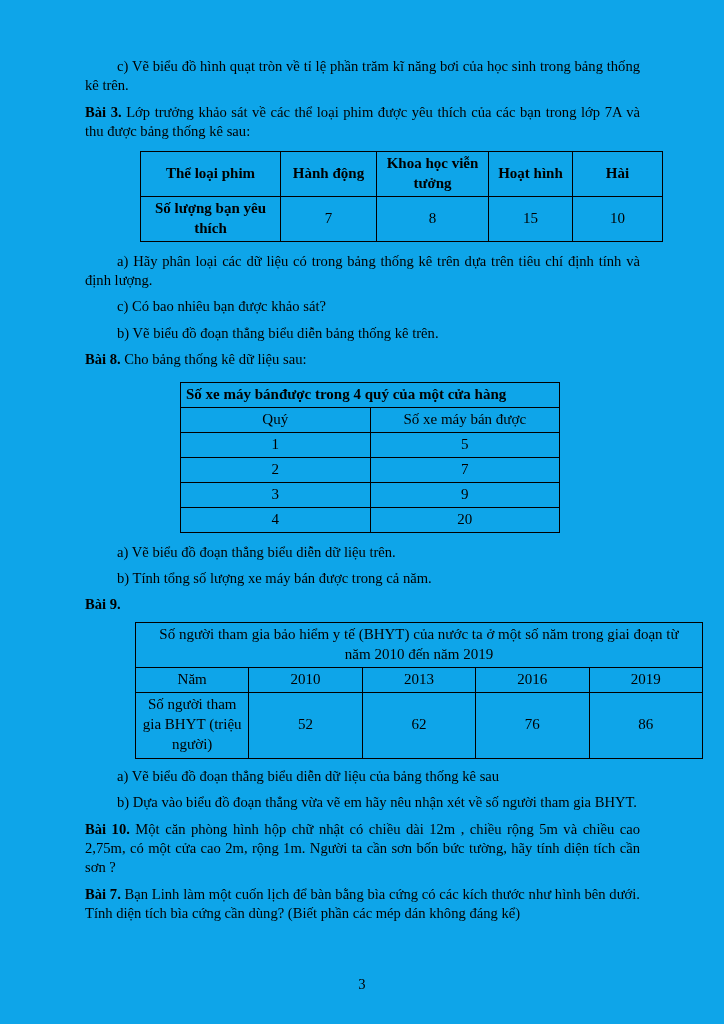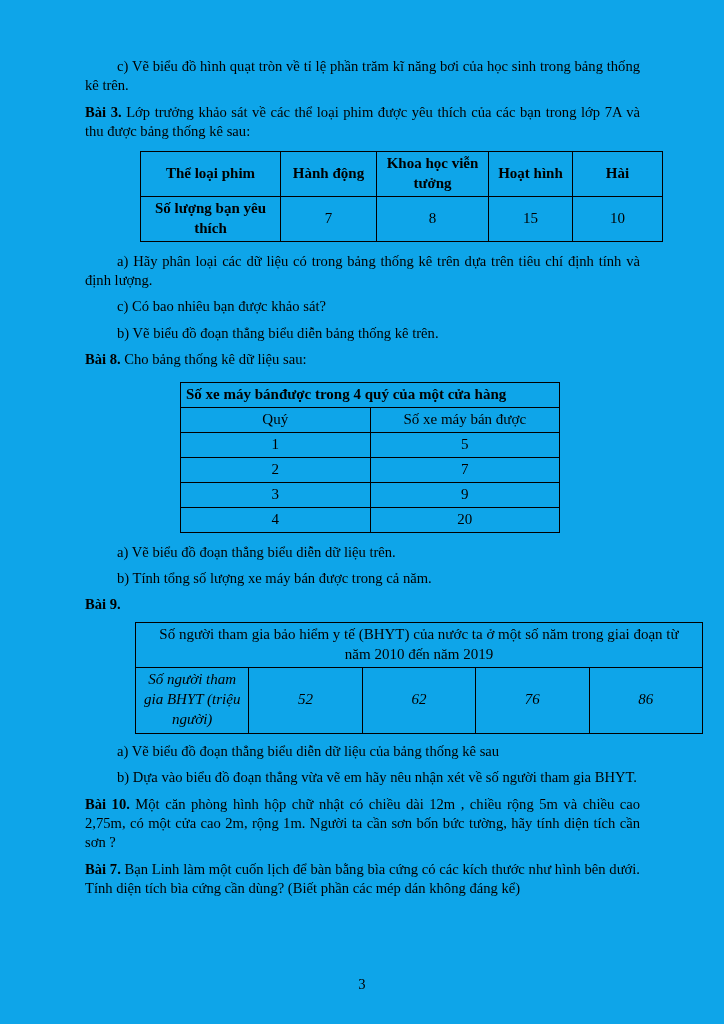--- a/index.html
+++ b/index.html
@@ -27,21 +27,21 @@
   .tbl-xe{margin:12px 0 10px 95px;width:380px;table-layout:fixed;}
   .tbl-xe td,.tbl-xe th{height:25px;}
   .tbl-xe .title{text-align:left;padding-left:5px;}
   .tbl-xe .half{width:190px;}
   
   .tbl-bhyt{margin:6px 0 8px 50px;width:568px;table-layout:fixed;}
   .tbl-bhyt .c0{width:112px;}
   .tbl-bhyt .cy{width:97px;}
   .tbl-bhyt .title{height:44px;padding:2px 14px;}
   .tbl-bhyt .hrow td{height:25px;}
-  .tbl-bhyt .drow td{height:66px;font-style:italic;}
+  .tbl-bhyt .drow td{height:66px;}
   .pagenum{position:absolute;bottom:30px;left:0;width:724px;text-align:center;margin:0;}
 </style>
 </head>
 <body>
 
 <div class="page">
 
   <p class="indent">c) Vẽ biểu đồ hình quạt tròn về tỉ lệ phần trăm kĩ năng bơi của học sinh trong bảng thống kê trên.</p>
 
   <p><b class="exlabel">Bài 3.</b> <span>Lớp trưởng khảo sát về các thể loại phim được yêu thích của các bạn trong lớp 7A và thu được bảng thống kê sau:</span></p>
@@ -102,20 +102,27 @@
   <p class="indent">a) Vẽ biểu đồ đoạn thẳng biểu diễn dữ liệu trên.</p>
   <p class="indent">b) Tính tổng số lượng xe máy bán được trong cả năm.</p>
 
   <p><b class="exlabel">Bài 9.</b></p>
 
   <table class="tbl-bhyt">
     <tbody>
         <tr>
       <td class="title" colspan="5">Số người tham gia bảo hiểm y tế (BHYT) của nước ta ở một số năm trong giai đoạn từ năm 2010 đến năm 2019</td>
     </tr>
+    <tr class="hrow">
+      <td class="c0">Năm</td>
+      <td class="cy">2010</td>
+      <td class="cy">2013</td>
+      <td class="cy">2016</td>
+      <td class="cy">2019</td>
+    </tr>
     <tr class="drow">
       <td>Số người tham gia BHYT (triệu người)</td>
       <td>52</td>
       <td>62</td>
       <td>76</td>
       <td>86</td>
     </tr>
   </tbody>
     </table>
 

